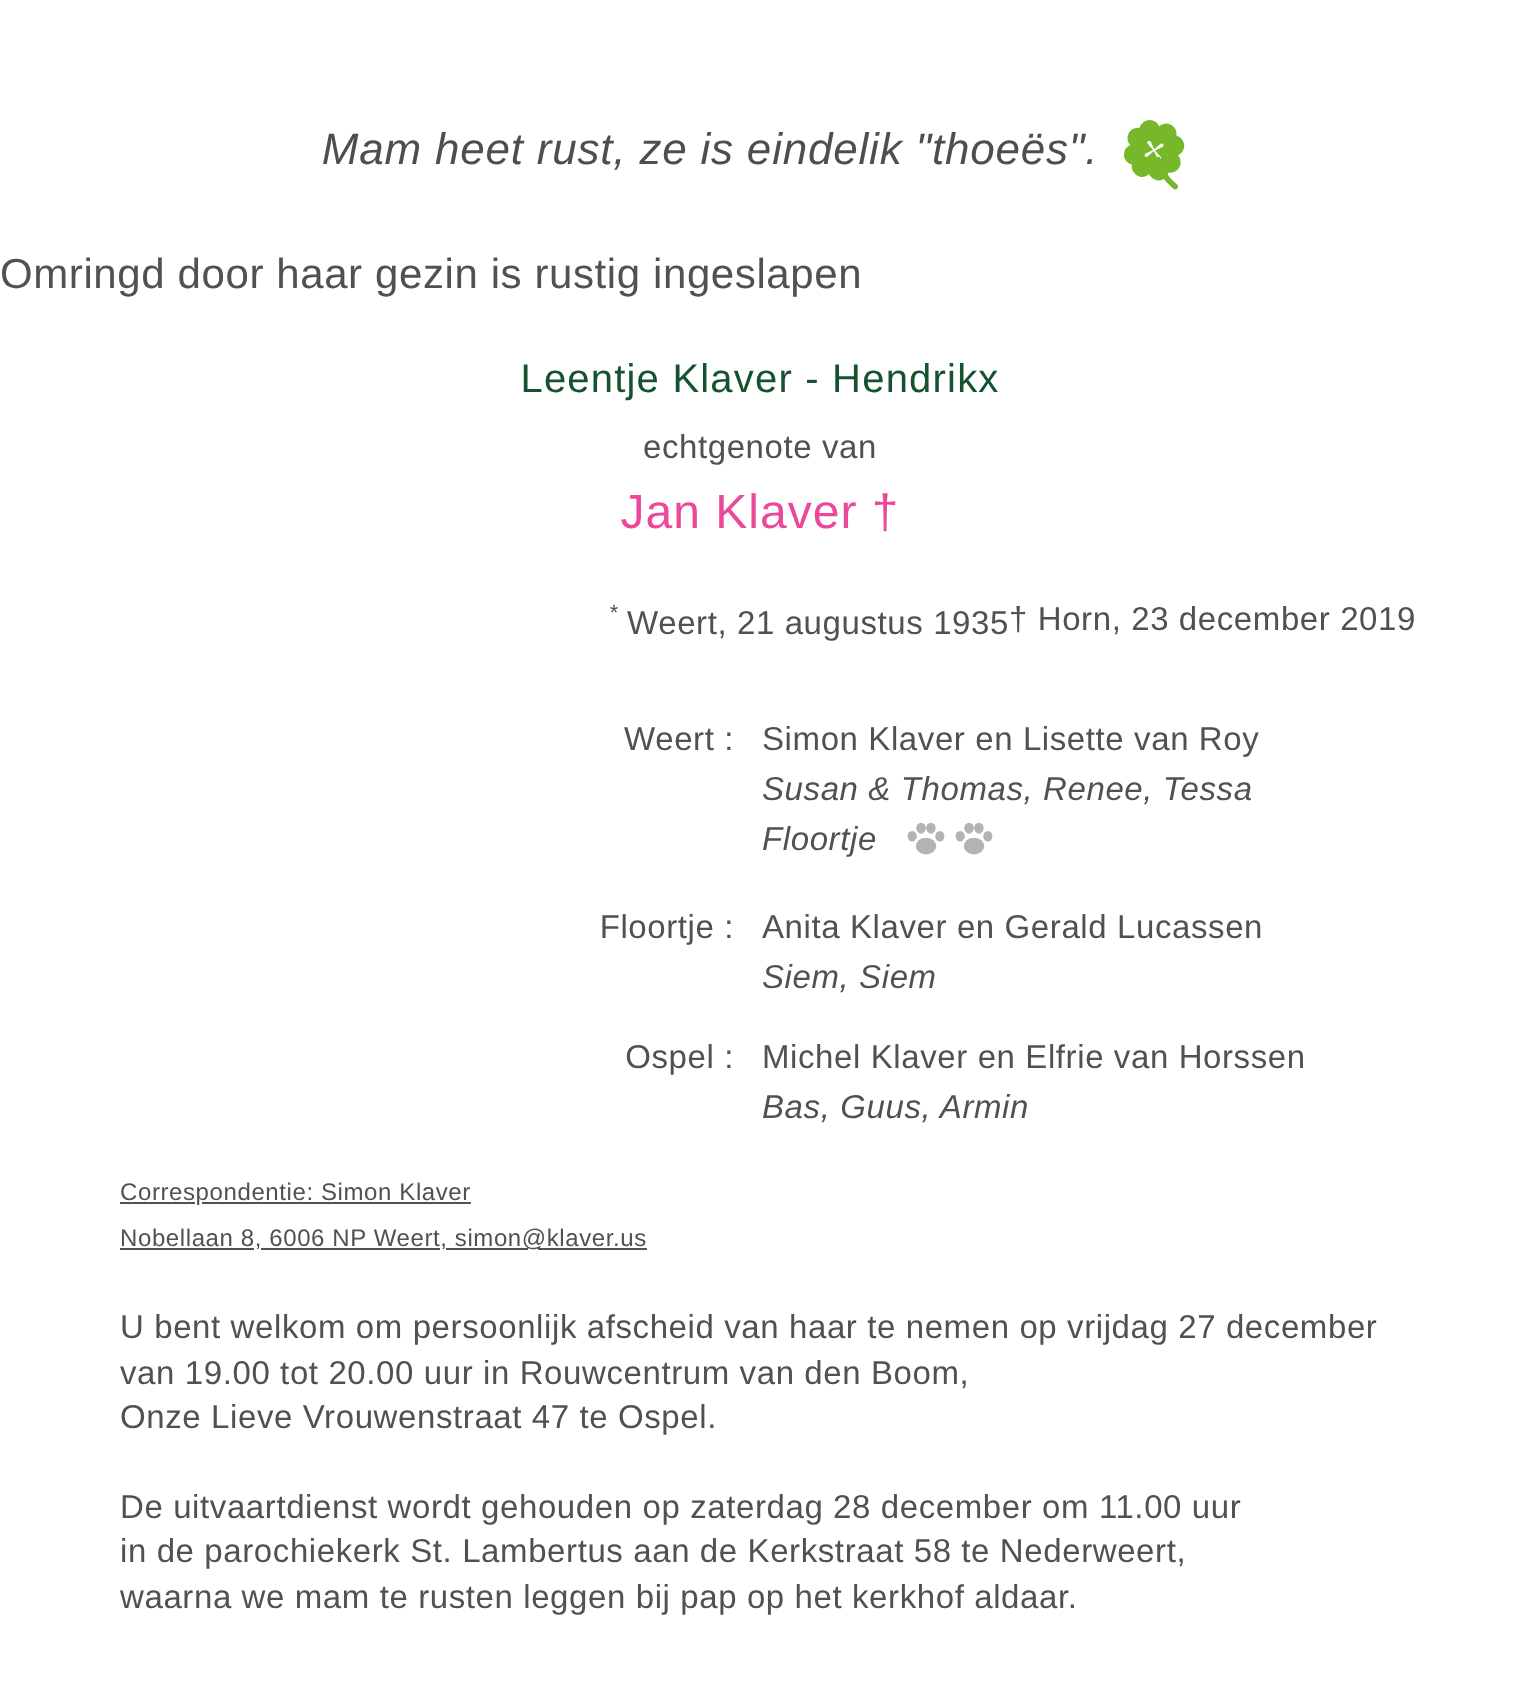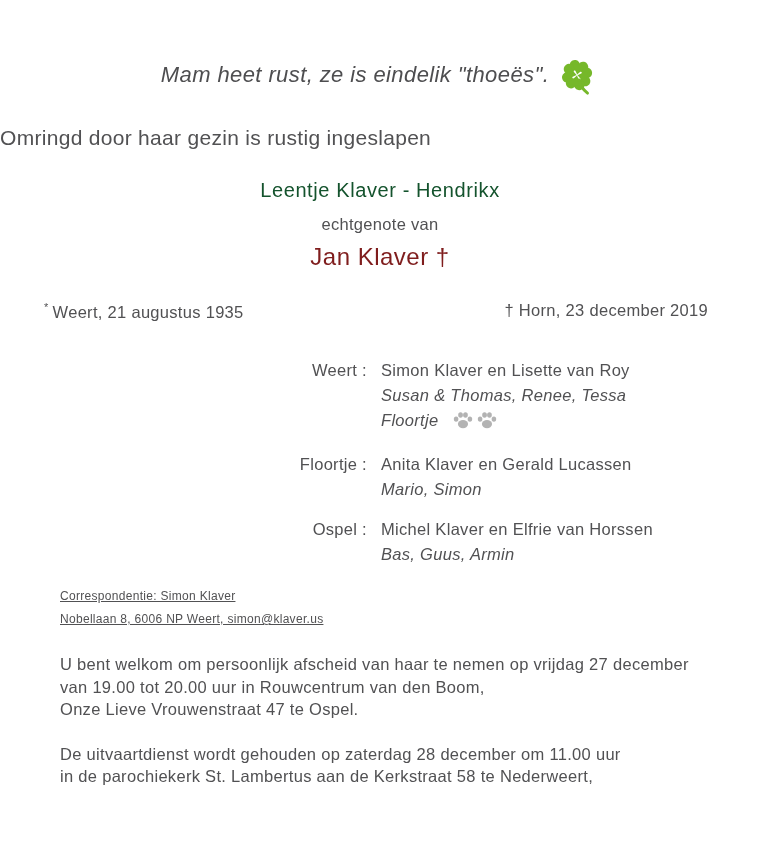--- a/index.html
+++ b/index.html
@@ -15,23 +15,23 @@
     font-style:italic; font-size:22px; letter-spacing:.4px; color:#4e4e50;
     white-space:nowrap;
   }
   .clover { display:inline-block; width:42px; height:42px; vertical-align:-16px; margin-left:8px; }
   .intro { margin-top:28px; text-align:left; font-size:21px; letter-spacing:.3px; }
   .deceased-name {
     margin-top:29px; text-align:center;
     font-size:20px; font-weight:400; letter-spacing:.6px; color:#14532d;
   }
   .relation { margin-top:13px; text-align:center; font-size:16.5px; letter-spacing:.3px; }
-  .spouse { margin-top:9px; text-align:center; font-size:24px; letter-spacing:.5px; color:#7f1d1d; }
+  .spouse { margin-top:9px; text-align:center; font-size:24px; letter-spacing:.5px; color:#ec4899; }
   .dates-row {
-    margin-top:30px; display:flex; justify-content:space-between;
+    margin-top:30px; display:flex; justify-content:flex-end;
     padding:0 52px 0 44px; font-size:16.5px; letter-spacing:.3px;
   }
   .birth-sym { font-size:11px; vertical-align:7px; margin-right:4px; }
   .family { margin-top:36px; font-size:16.5px; letter-spacing:.3px; }
   .family-row { display:flex; margin-bottom:15px;padding-left:20px; }
   .family-place { flex:0 0 347px; width:347px; text-align:right; line-height:25px; }
   .family-detail { margin-left:14px; line-height:25px; }
   .child-line { font-style:italic; }
   .paws { display:inline-block; margin-left:14px; vertical-align:-4px; white-space:nowrap; }
   .paw-icon { width:22px; height:20px; display:inline-block; margin-right:2px; }
@@ -93,21 +93,21 @@
                 <ellipse cx="19.6" cy="10" rx="2.5" ry="2.9"></ellipse>
               </svg></span></span>
       </div>
     </div>
   </div>
 
   <div class="family-row">
     <div class="family-place">Floortje :</div>
     <div class="family-detail">
       <div>Anita Klaver en Gerald Lucassen</div>
-      <div class="child-line">Mario, Simon</div>
+      <div class="child-line">Siem, Siem</div>
     </div>
   </div>
 
   <div class="family-row">
     <div class="family-place">Ospel :</div>
     <div class="family-detail">
       <div>Michel Klaver en Elfrie van Horssen</div>
       <div class="child-line">Bas, Guus, Armin</div>
     </div>
   </div>
@@ -121,13 +121,14 @@
 
 <div class="para">
   <div>U bent welkom om persoonlijk afscheid van haar te nemen op vrijdag 27 december</div>
   <div>van 19.00 tot 20.00 uur in Rouwcentrum van den Boom,</div>
   <div>Onze Lieve Vrouwenstraat 47 te Ospel.</div>
 </div>
 
 <div class="para">
   <div>De uitvaartdienst wordt gehouden op zaterdag 28 december om 11.00 uur</div>
   <div>in de parochiekerk St. Lambertus aan de Kerkstraat 58 te Nederweert,</div>
+  <div>waarna we mam te rusten leggen bij pap op het kerkhof aldaar.</div>
 </div>
 
 </body></html>

